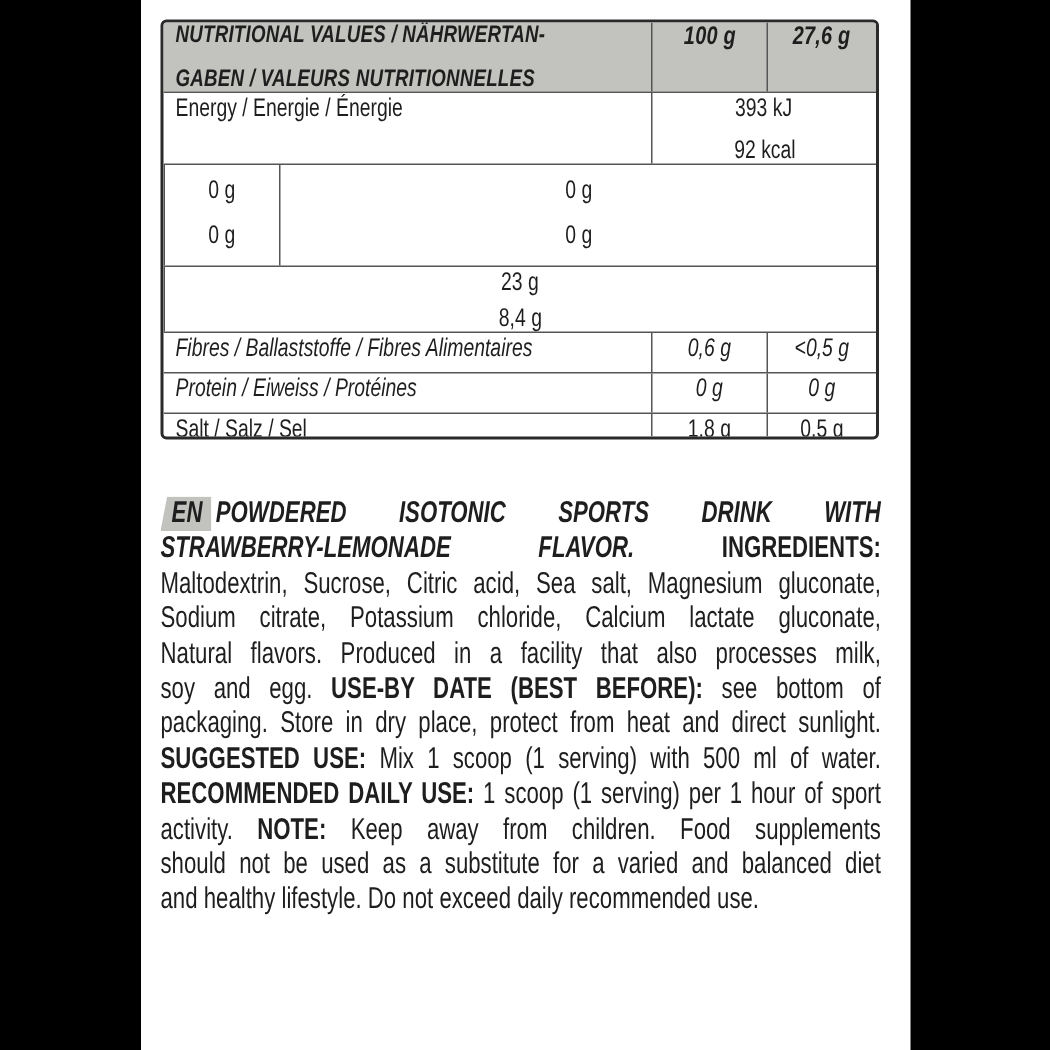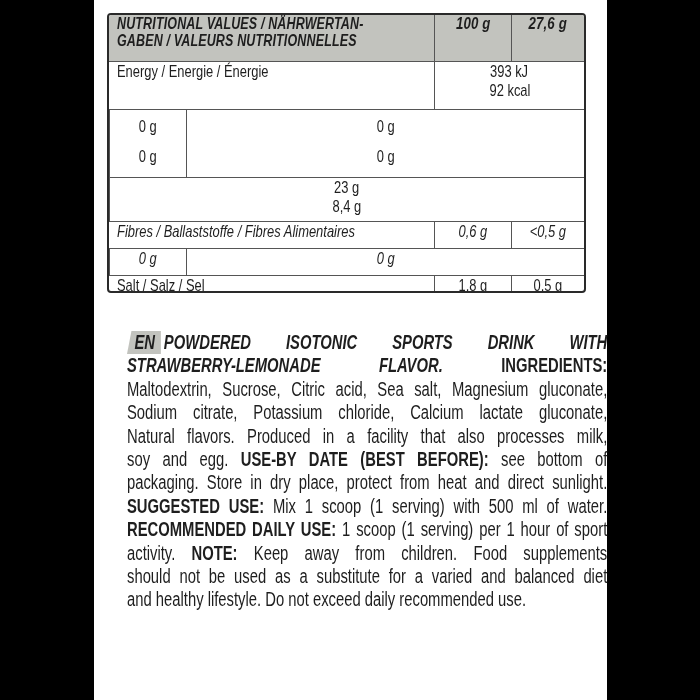--- a/index.html
+++ b/index.html
@@ -10,21 +10,21 @@
     .panel {
       position: absolute; left: 94px; top: 0; width: 513px; height: 700px; background: #fff;
     }
     .table {
       position: absolute; left: 13px; top: 13px; width: 479px;
       border: 2px solid #2a2a2a; border-radius: 4px; box-sizing: border-box;
       overflow: hidden;
     }
     .row { display: flex; border-top: 1.5px solid #555; box-sizing: border-box; }
     .row:first-child { border-top: none; }
-    .cell { box-sizing: border-box; display: flex; flex-direction: column; justify-content: flex-start; }
+    .cell { box-sizing: border-box; display: flex; flex-direction: column; justify-content: space-between; }
     .c-label { width: 325px; padding-left: 8px; }
     .c-v1 { width: 77px; border-left: 1.5px solid #555; align-items: center; }
     .c-v2 { flex: 1; border-left: 1.5px solid #555; align-items: center; }
     .hdr { background: #c2c3be; height: 46px; }
     .hdr .t {
       font-weight: bold; font-style: italic; font-size: 16px; line-height: 17px;
       transform: scaleX(0.78); transform-origin: left center; white-space: nowrap; letter-spacing: 0.2px;
     }
     .hdr .c-v1 .t, .hdr .c-v2 .t { transform-origin: center center; font-size: 17px; }
     .txt {
@@ -33,21 +33,21 @@
     }
     .c-v1 .txt, .c-v2 .txt { transform-origin: center center; text-align: center; }
     .r-energy { height: 48px; }
     .r-fats { height: 68px; }
     .r-carbs { height: 44px; }
     .r-single { height: 27px; font-style: italic; }
     .r-salt { height: 16px; }
     .fatsvals { display: flex; flex-direction: column; justify-content: space-around; height: 100%; padding: 2px 0 6px; box-sizing: border-box; }
 
     .desc {
-      position: absolute; left: 13px; top: 331px; width: 480px; margin-left: 20px;
+      position: absolute; left: 13px; top: 331px; width: 480px;
     }
     .line {
       height: 23.4px; line-height: 23px; font-size: 20px; white-space: nowrap;
       transform: scaleX(0.74); transform-origin: left top; width: 649px;
       text-align: justify; text-align-last: justify;
     }
     .line.last { text-align-last: left; }
     .b { font-weight: bold; }
     .bi { font-weight: bold; font-style: italic; }
     .en-badge {
@@ -112,20 +112,23 @@
       </div>
       <div class="cell c-v1">
         <div class="txt">0,6 g</div>
       </div>
       <div class="cell c-v2">
         <div class="txt">&lt;0,5 g</div>
       </div>
     </div>
 
     <div class="row r-single">
+      <div class="cell c-label">
+        <div class="txt">Protein / Eiweiss / Protéines</div>
+      </div>
       <div class="cell c-v1">
         <div class="txt">0 g</div>
       </div>
       <div class="cell c-v2">
         <div class="txt">0 g</div>
       </div>
     </div>
 
     <div class="row r-salt">
       <div class="cell c-label">

